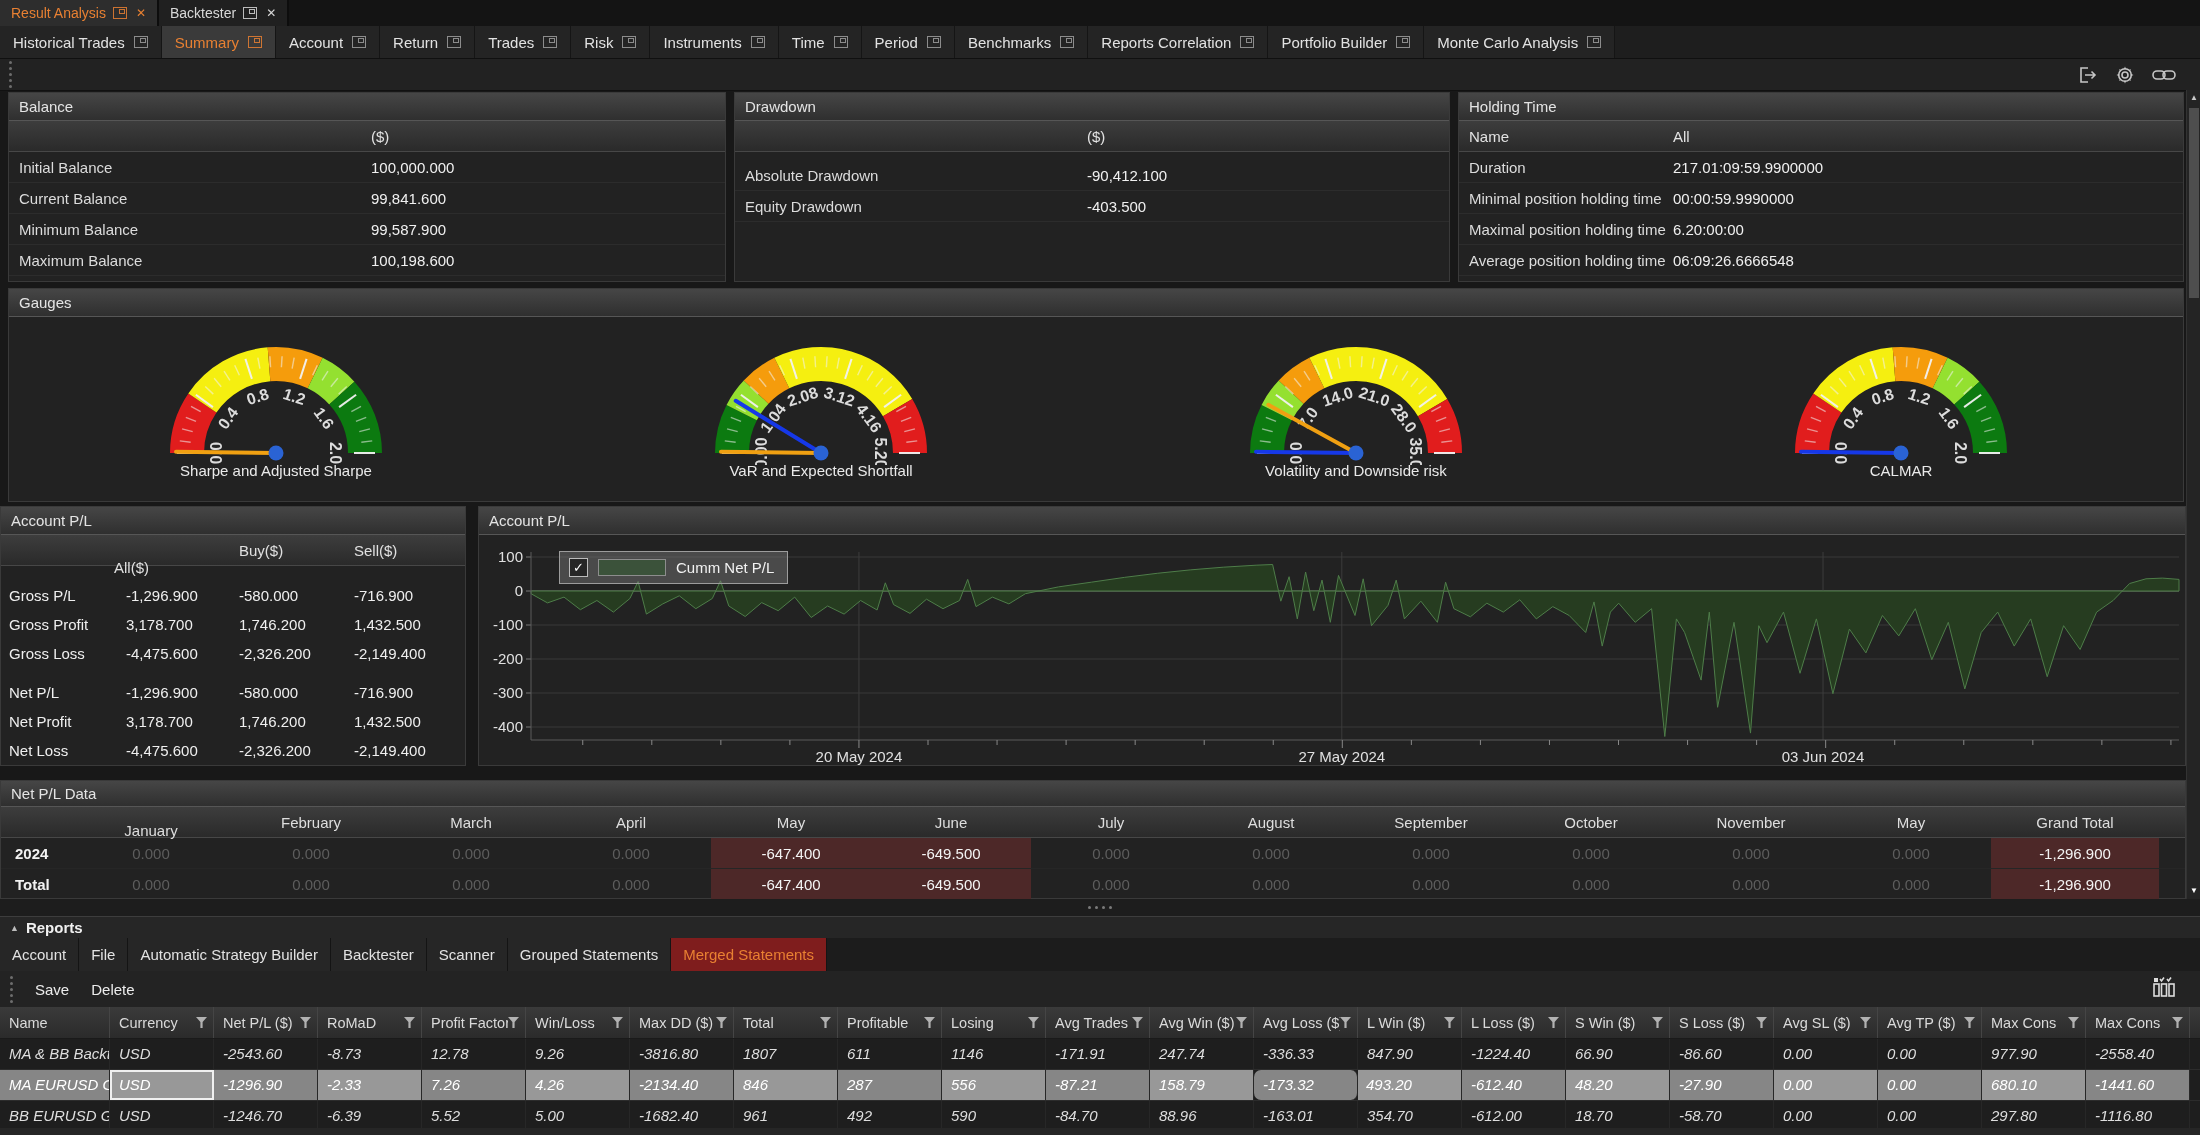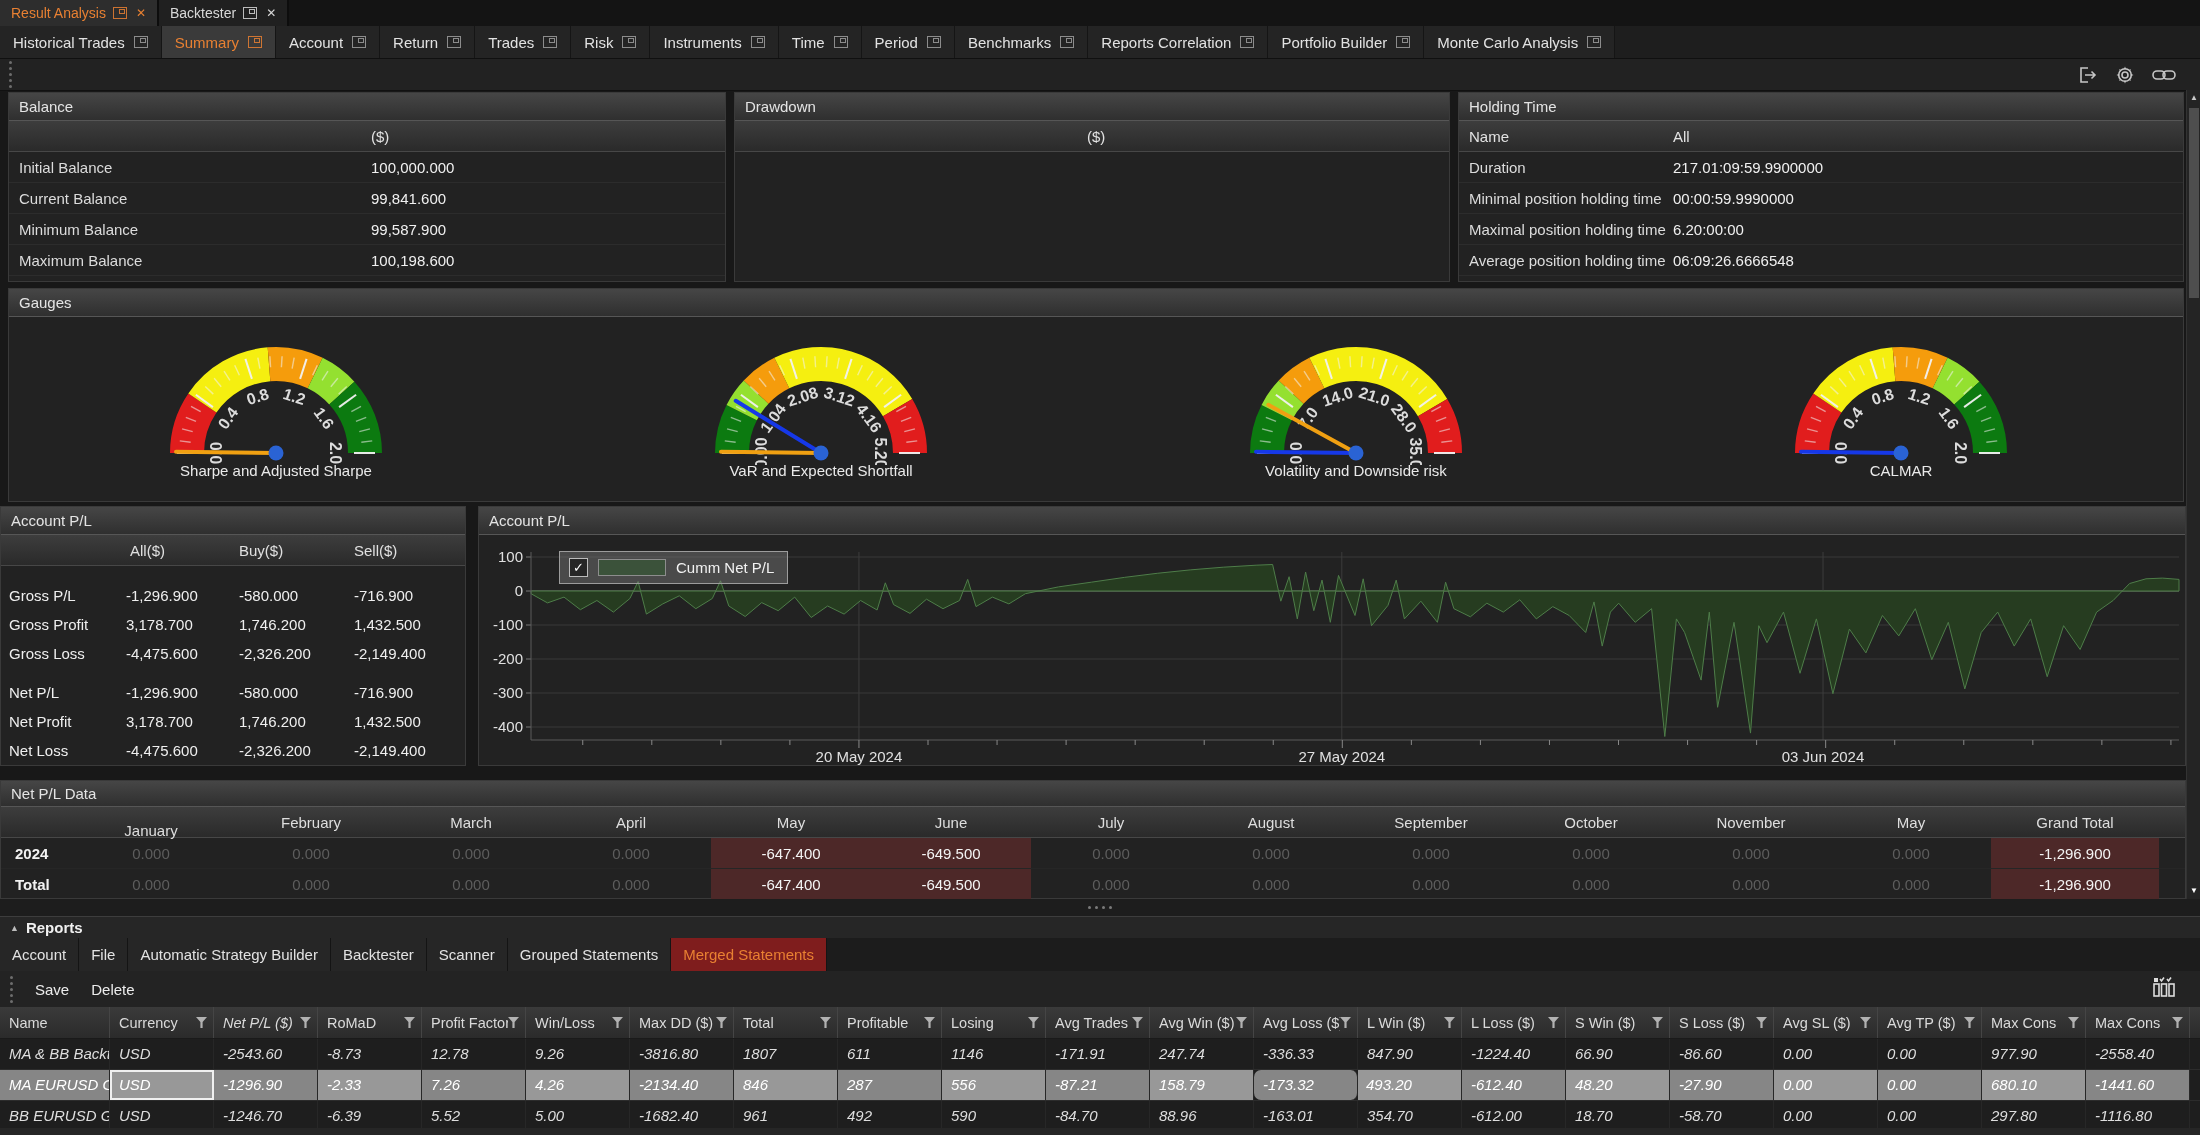--- a/index.html
+++ b/index.html
@@ -223,20 +223,30 @@
       </div>
     </div>
 </div>
 
 <div class="panel" id="drawdown" style="left:734px;top:92px;width:716px;height:190px">
   <div class="phead">Drawdown</div>
   <div class="subhead">
     <span class="unit">($)</span>
   </div>
   <div class="kvrow spacer6" style="border-bottom:none;height:8px"></div>
+  <div class="rows">
+      <div class="kvrow">
+        <span class="k">Absolute Drawdown</span>
+        <span class="v">-90,412.100</span>
+      </div>
+      <div class="kvrow">
+        <span class="k">Equity Drawdown</span>
+        <span class="v">-403.500</span>
+      </div>
+    </div>
 </div>
 
 <div class="panel" id="holding" style="left:1458px;top:92px;width:726px;height:190px">
   <div class="phead">Holding Time</div>
   <div class="subhead">
     <span style="left:10px">Name</span>
     <span class="nv">All</span>
   </div>
   <div class="rows">
       <div class="kvrow">
@@ -426,21 +436,21 @@
           <text x="208" y="130" text-anchor="middle" dominant-baseline="middle" transform="rotate(90 208 130)" fill="#dcdcdc" font-size="16" font-weight="600" font-family="&quot;Liberation Sans&quot;,sans-serif">2.0</text>
           <line x1="150" y1="130" x2="50.00789557961839" y2="128.74339601166471" stroke="#1638e8" stroke-width="4" stroke-linecap="round"></line>
           <circle cx="150" cy="130" r="7.5" fill="#2a63d4"></circle>
         </svg><div class="cap">CALMAR</div></div>
     </div>
 </div>
 
 <div class="panel" id="acct-table" style="left:0;top:506px;width:466px;height:260px">
   <div class="phead">Account P/L</div>
   <div class="subhead colhead">
-      <span style="left: 129px;">All($)</span>
+      <span style="left: 113px; margin-top: 17px;">All($)</span>
       <span style="left: 238px;">Buy($)</span>
       <span style="left: 353px;">Sell($)</span>
     </div>
   <div id="acct-rows">
       <div style="height: 14px;"></div>
       <div class="arow">
         <span style="left: 8px;">Gross P/L</span>
         <span style="left: 125px;">-1,296.900</span>
         <span style="left: 238px;">-580.000</span>
         <span style="left: 353px;">-716.900</span>
@@ -643,21 +653,21 @@
     <div class="rhead">
       <div class="rhc" style="width: 110px;">
         <span class="hlabel">Name</span>
       </div>
       <div class="rhc" style="width: 104px;">
         <span class="hlabel">Currency</span>
         <svg width="11" height="12" viewBox="0 0 11 12" style="flex:none">
           <polygon points="0,0 11,0 6.6,5 6.6,11 4.4,11 4.4,5" fill="#b2b2b2"></polygon>
         </svg>
       </div>
-      <div class="rhc" style="width: 104px; font-style: italic;">
+      <div class="rhc" style="width: 104px;">
         <span class="hlabel">Net P/L ($)</span>
         <svg width="11" height="12" viewBox="0 0 11 12" style="flex:none">
           <polygon points="0,0 11,0 6.6,5 6.6,11 4.4,11 4.4,5" fill="#b2b2b2"></polygon>
         </svg>
       </div>
       <div class="rhc" style="width: 104px;">
         <span class="hlabel">RoMaD</span>
         <svg width="11" height="12" viewBox="0 0 11 12" style="flex:none">
           <polygon points="0,0 11,0 6.6,5 6.6,11 4.4,11 4.4,5" fill="#b2b2b2"></polygon>
         </svg>

